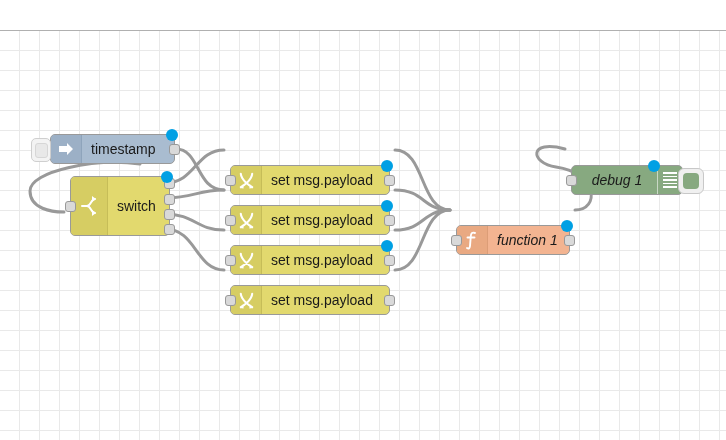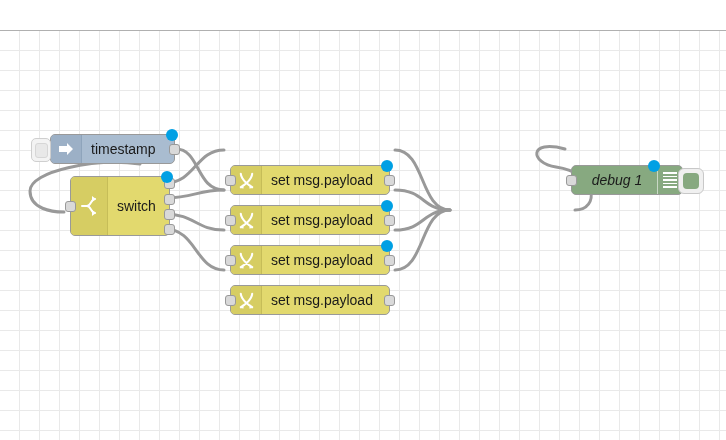--- a/index.html
+++ b/index.html
@@ -280,20 +280,32 @@
             <path d="M4 3 C4 3 4 10 16 17 M16 3 C16 3 16 10 4 17" stroke="#ffffff" stroke-width="2.2" fill="none" stroke-linecap="round"></path>
             <path d="M13.5 14 L17 18 L13 18.5 Z" fill="#ffffff"></path>
             <path d="M6.5 14 L3 18 L7 18.5 Z" fill="#ffffff"></path>
           </svg>
         </div>
         <div class="label">set msg.payload</div>
         <span class="port in" style="top:9px;"></span>
         <span class="port out" style="top:9px;"></span>
       </div>
 
+      <div class="node func" style="left:456px; top:194px; width:114px; height:30px;">
+        <div class="icon-box">
+          <svg class="glyph" width="16" height="20" viewBox="0 0 16 20">
+            <path d="M11 3 C8.5 2, 7 3, 6.8 6 L6 16 C5.7 18.6, 4.5 19, 3 18" stroke="#ffffff" stroke-width="1.9" fill="none" stroke-linecap="round"></path>
+            <path d="M3.5 7.5 H10.5" stroke="#ffffff" stroke-width="1.9" stroke-linecap="round"></path>
+          </svg>
+        </div>
+        <div class="label italic">function 1</div>
+        <span class="port in" style="top:9px;"></span>
+        <span class="port out" style="top:9px;"></span>
+        <span class="status-dot" style="right:-4px;"></span>
+      </div>
 
       <div class="node debug" style="left:571px; top:134px; width:112px; height:30px;">
         <div class="label italic" style="text-align:center; padding-left:14px;">debug 1</div>
         <div class="debug-tail">
           <div class="debug-lines">
             <i></i>
             <i></i>
             <i></i>
             <i></i>
             <i></i>

